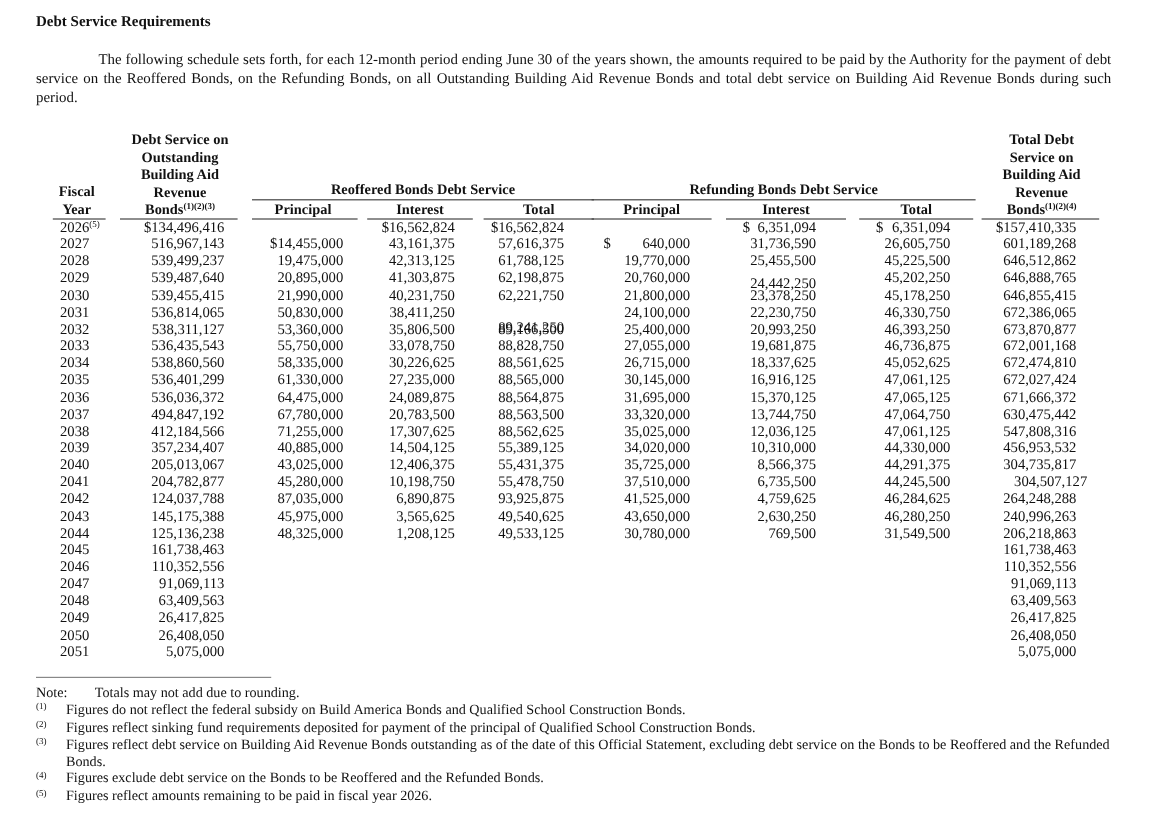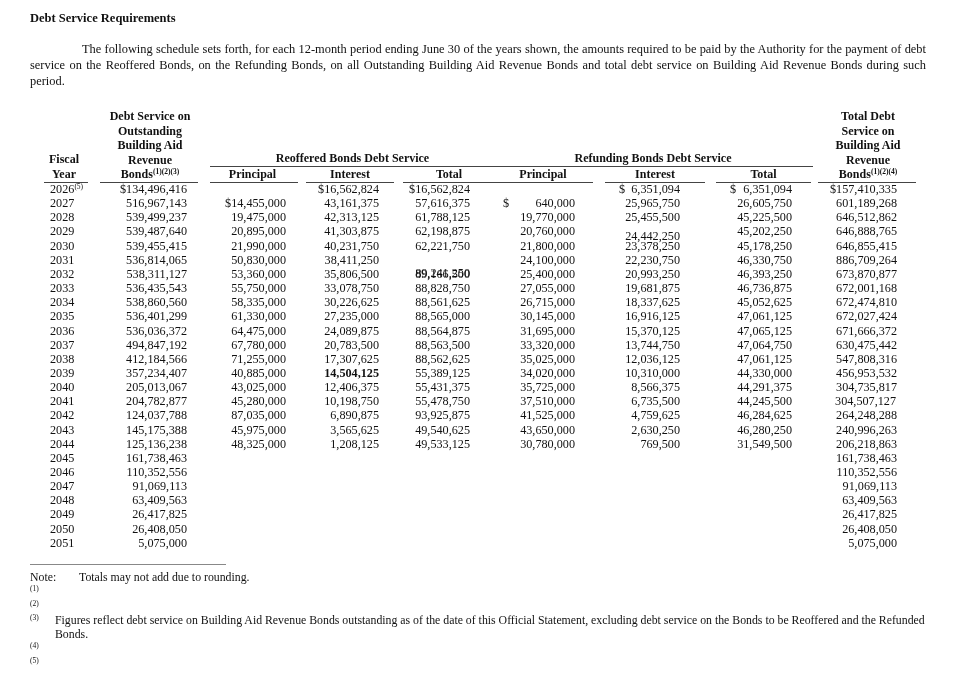--- a/index.html
+++ b/index.html
@@ -95,21 +95,21 @@
       <div class="cell" style="right: 63px; top: 182px;">$157,410,335</div>
     </div>
     <div>
       <div class="cell year" style="left: 50px; top: 196.15px;"><span>2027</span></div>
       <div class="cell" style="right: 773px; top: 196.15px;">516,967,143</div>
       <div class="cell" style="right: 674px; top: 196.15px;">$14,455,000</div>
       <div class="cell" style="right: 581px; top: 196.15px;">43,161,375</div>
       <div class="cell" style="right: 490px; top: 196.15px;">57,616,375</div>
       <div class="cell" style="right: 385px; top: 196.15px; text-align: center;">640,000</div>
       <div class="cell dollar" style="left: 503px; top: 196.15px;">$</div>
-      <div class="cell" style="right: 280px; top: 196.15px;">25,965,750</div>
+      <div class="cell" style="right: 280px; top: 196.15px;">31,736,590</div>
       <div class="cell" style="right: 168px; top: 196.15px;">26,605,750</div>
       <div class="cell" style="right: 63px; top: 196.15px;">601,189,268</div>
     </div>
     <div>
       <div class="cell year" style="left: 50px; top: 210.3px;"><span>2028</span></div>
       <div class="cell" style="right: 773px; top: 210.3px;">539,499,237</div>
       <div class="cell" style="right: 674px; top: 210.3px;">19,475,000</div>
       <div class="cell" style="right: 581px; top: 210.3px;">42,313,125</div>
       <div class="cell" style="right: 490px; top: 210.3px;">61,788,125</div>
       <div class="cell" style="right: 385px; top: 210.3px;">19,770,000</div>
@@ -141,21 +141,21 @@
     </div>
     <div>
       <div class="cell year" style="left: 50px; top: 252.75px;"><span>2031</span></div>
       <div class="cell" style="right: 773px; top: 252.75px;">536,814,065</div>
       <div class="cell" style="right: 674px; top: 252.75px;">50,830,000</div>
       <div class="cell" style="right: 581px; top: 252.75px;">38,411,250</div>
       <div class="cell" style="right: 490px; top: 246px; margin-top: 20px;">89,241,250</div>
       <div class="cell" style="right: 385px; top: 252.75px;">24,100,000</div>
       <div class="cell" style="right: 280px; top: 252.75px;">22,230,750</div>
       <div class="cell" style="right: 168px; top: 252.75px;">46,330,750</div>
-      <div class="cell" style="right: 63px; top: 252.75px;">886,709,264</div>
+      <div class="cell" style="right: 63px; top: 252.75px;">672,386,065</div>
     </div>
     <div>
       <div class="cell year" style="left: 50px; top: 266.9px;"><span>2032</span></div>
       <div class="cell" style="right: 773px; top: 266.9px;">538,311,127</div>
       <div class="cell" style="right: 674px; top: 266.9px;">53,360,000</div>
       <div class="cell" style="right: 581px; top: 266.9px;">35,806,500</div>
       <div class="cell" style="right: 490px; top: 266.9px;">89,166,500</div>
       <div class="cell" style="right: 385px; top: 266.9px;">25,400,000</div>
       <div class="cell" style="right: 280px; top: 266.9px;">20,993,250</div>
       <div class="cell" style="right: 168px; top: 266.9px;">46,393,250</div>
@@ -224,21 +224,21 @@
       <div class="cell" style="right: 490px; top: 351.8px;">88,562,625</div>
       <div class="cell" style="right: 385px; top: 351.8px;">35,025,000</div>
       <div class="cell" style="right: 280px; top: 351.8px;">12,036,125</div>
       <div class="cell" style="right: 168px; top: 351.8px;">47,061,125</div>
       <div class="cell" style="right: 63px; top: 351.8px;">547,808,316</div>
     </div>
     <div>
       <div class="cell year" style="left: 50px; top: 365.95px;"><span>2039</span></div>
       <div class="cell" style="right: 773px; top: 365.95px;">357,234,407</div>
       <div class="cell" style="right: 674px; top: 365.95px;">40,885,000</div>
-      <div class="cell" style="right: 581px; top: 365.95px; font-weight: bold;">14,504,125</div>
+      <div class="cell" style="right: 581px; top: 365.95px;">14,504,125</div>
       <div class="cell" style="right: 490px; top: 365.95px;">55,389,125</div>
       <div class="cell" style="right: 385px; top: 365.95px;">34,020,000</div>
       <div class="cell" style="right: 280px; top: 365.95px;">10,310,000</div>
       <div class="cell" style="right: 168px; top: 365.95px;">44,330,000</div>
       <div class="cell" style="right: 63px; top: 365.95px;">456,953,532</div>
     </div>
     <div>
       <div class="cell year" style="left: 50px; top: 380.1px;"><span>2040</span></div>
       <div class="cell" style="right: 773px; top: 380.1px;">205,013,067</div>
       <div class="cell" style="right: 674px; top: 380.1px;">43,025,000</div>
@@ -251,21 +251,21 @@
     </div>
     <div>
       <div class="cell year" style="left: 50px; top: 394.25px;"><span>2041</span></div>
       <div class="cell" style="right: 773px; top: 394.25px;">204,782,877</div>
       <div class="cell" style="right: 674px; top: 394.25px;">45,280,000</div>
       <div class="cell" style="right: 581px; top: 394.25px;">10,198,750</div>
       <div class="cell" style="right: 490px; top: 394.25px;">55,478,750</div>
       <div class="cell" style="right: 385px; top: 394.25px;">37,510,000</div>
       <div class="cell" style="right: 280px; top: 394.25px;">6,735,500</div>
       <div class="cell" style="right: 168px; top: 394.25px;">44,245,500</div>
-      <div class="cell" style="right: 64px; top: 394.25px; margin-left: 43px;">304,507,127</div>
+      <div class="cell" style="right: 54px; top: 394.25px; margin-left: 43px;">304,507,127</div>
     </div>
     <div>
       <div class="cell year" style="left: 50px; top: 408.4px;"><span>2042</span></div>
       <div class="cell" style="right: 773px; top: 408.4px;">124,037,788</div>
       <div class="cell" style="right: 674px; top: 408.4px;">87,035,000</div>
       <div class="cell" style="right: 581px; top: 408.4px;">6,890,875</div>
       <div class="cell" style="right: 490px; top: 408.4px;">93,925,875</div>
       <div class="cell" style="right: 385px; top: 408.4px;">41,525,000</div>
       <div class="cell" style="right: 280px; top: 408.4px;">4,759,625</div>
       <div class="cell" style="right: 168px; top: 408.4px;">46,284,625</div>
@@ -331,27 +331,31 @@
   </div>
 
 <div class="footrule"></div>
 <div class="notes">
   <div class="note-row">
     <span class="note-label">Note:</span>
     <span>Totals may not add due to rounding.</span>
   </div>
   <div class="note-row">
     <span class="note-mark"><sup>(1)</sup></span>
+    <span>Figures do not reflect the federal subsidy on Build America Bonds and Qualified School Construction Bonds.</span>
   </div>
   <div class="note-row">
     <span class="note-mark"><sup>(2)</sup></span>
+    <span>Figures reflect sinking fund requirements deposited for payment of the principal of Qualified School Construction Bonds.</span>
   </div>
   <div class="note-row">
     <span class="note-mark"><sup>(3)</sup></span>
     <span>Figures reflect debt service on Building Aid Revenue Bonds outstanding as of the date of this Official Statement, excluding debt service on the Bonds to be Reoffered and the Refunded Bonds.</span>
   </div>
   <div class="note-row">
     <span class="note-mark"><sup>(4)</sup></span>
+    <span>Figures exclude debt service on the Bonds to be Reoffered and the Refunded Bonds.</span>
   </div>
   <div class="note-row">
     <span class="note-mark"><sup>(5)</sup></span>
+    <span>Figures reflect amounts remaining to be paid in fiscal year 2026.</span>
   </div>
 </div>
 
 </body></html>

